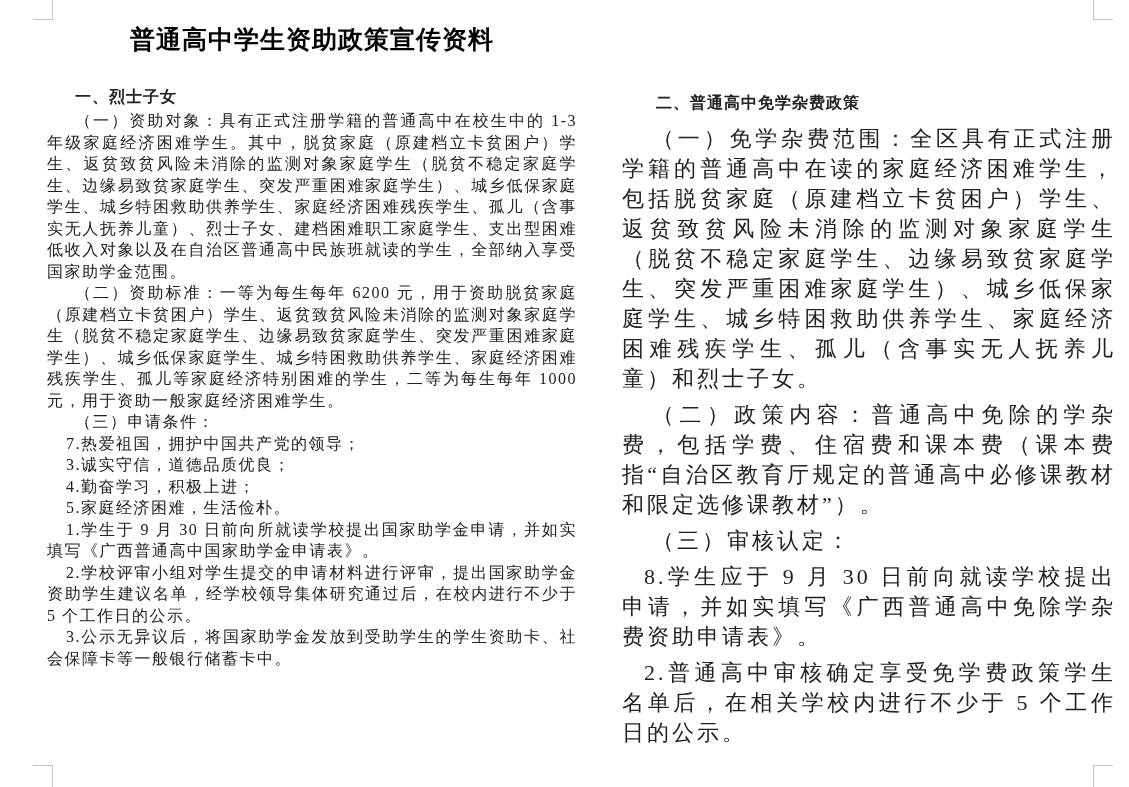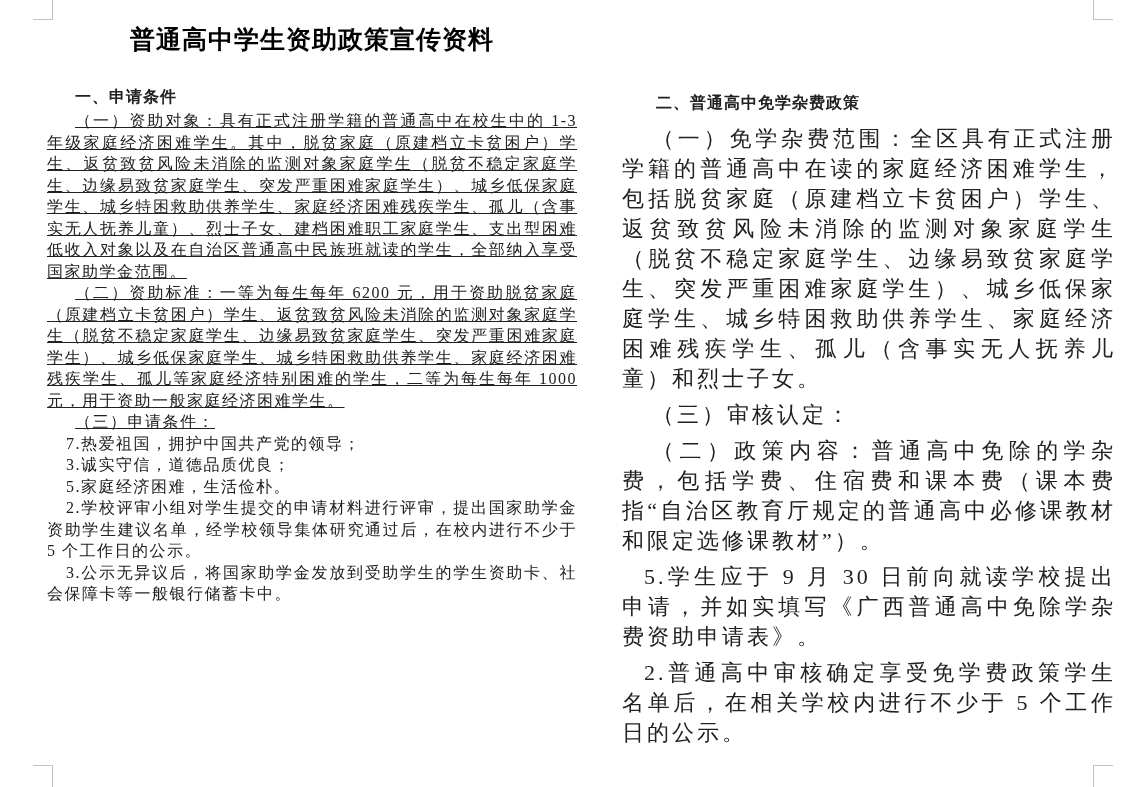--- a/index.html
+++ b/index.html
@@ -31,21 +31,21 @@
   }
   .h-left{
     font-size:16px;font-weight:bold;line-height:22px;
     text-indent:28px;margin:0 0 2px 0;letter-spacing:1px;
   }
   .col-left p{
     margin:0;font-size:16px;line-height:21.5px;
     letter-spacing:1.5px;
     text-align:justify;text-justify:inter-character;
   }
-  .col-left p.ind-b{text-indent:28px;text-decoration:underline;}
+  .col-left p.ind-b{text-indent:28px;}
   .col-left p.ind-n{text-indent:19px;}
 
   .col-right{
     position:absolute;left:610px;top:88px;width:494px;
   }
   .h-right{
     font-size:16px;font-weight:bold;line-height:30px;
     text-indent:34px;margin:0 0 6px 0;letter-spacing:1px;
   }
   .col-right p{
@@ -61,33 +61,35 @@
 
 <div class="page">
 
   <div class="mark mark-tl"></div>
   <div class="mark mark-tr"></div>
   <div class="mark mark-bl"></div>
   <div class="mark mark-br"></div>
 
   <div class="col-left">
     <div class="doc-title">普通高中学生资助政策宣传资料</div>
-    <div class="h-left">一、申请条件</div>
+    <div class="h-left">一、烈士子女</div>
     <p class="ind-b">（一）资助对象：具有正式注册学籍的普通高中在校生中的 1-3 年级家庭经济困难学生。其中，脱贫家庭（原建档立卡贫困户）学生、返贫致贫风险未消除的监测对象家庭学生（脱贫不稳定家庭学生、边缘易致贫家庭学生、突发严重困难家庭学生）、城乡低保家庭学生、城乡特困救助供养学生、家庭经济困难残疾学生、孤儿（含事实无人抚养儿童）、烈士子女、建档困难职工家庭学生、支出型困难低收入对象以及在自治区普通高中民族班就读的学生，全部纳入享受国家助学金范围。</p>
     <p class="ind-b">（二）资助标准：一等为每生每年 6200 元，用于资助脱贫家庭（原建档立卡贫困户）学生、返贫致贫风险未消除的监测对象家庭学生（脱贫不稳定家庭学生、边缘易致贫家庭学生、突发严重困难家庭学生）、城乡低保家庭学生、城乡特困救助供养学生、家庭经济困难残疾学生、孤儿等家庭经济特别困难的学生，二等为每生每年 1000 元，用于资助一般家庭经济困难学生。</p>
     <p class="ind-b">（三）申请条件：</p>
     <p class="ind-n">7.热爱祖国，拥护中国共产党的领导；</p>
     <p class="ind-n">3.诚实守信，道德品质优良；</p>
+    <p class="ind-n">4.勤奋学习，积极上进；</p>
     <p class="ind-n">5.家庭经济困难，生活俭朴。</p>
+    <p class="ind-n">1.学生于 9 月 30 日前向所就读学校提出国家助学金申请，并如实填写《广西普通高中国家助学金申请表》。</p>
     <p class="ind-n">2.学校评审小组对学生提交的申请材料进行评审，提出国家助学金资助学生建议名单，经学校领导集体研究通过后，在校内进行不少于 5 个工作日的公示。</p>
     <p class="ind-n">3.公示无异议后，将国家助学金发放到受助学生的学生资助卡、社会保障卡等一般银行储蓄卡中。</p>
   </div>
 
   <div class="col-right">
     <div class="h-right">二、普通高中免学杂费政策</div>
     <p class="ind-b">（一）免学杂费范围：全区具有正式注册学籍的普通高中在读的家庭经济困难学生，包括脱贫家庭（原建档立卡贫困户）学生、返贫致贫风险未消除的监测对象家庭学生（脱贫不稳定家庭学生、边缘易致贫家庭学生、突发严重困难家庭学生）、城乡低保家庭学生、城乡特困救助供养学生、家庭经济困难残疾学生、孤儿（含事实无人抚养儿童）和烈士子女。</p>
+    <p class="ind-b">（二）政策内容：普通高中免除的学杂费，包括学费、住宿费和课本费（课本费指“自治区教育厅规定的普通高中必修课教材和限定选修课教材”）。</p>
     <p class="ind-b">（三）审核认定：</p>
-    <p class="ind-b">（二）政策内容：普通高中免除的学杂费，包括学费、住宿费和课本费（课本费指“自治区教育厅规定的普通高中必修课教材和限定选修课教材”）。</p>
-    <p class="ind-n">5.学生应于 9 月 30 日前向就读学校提出申请，并如实填写《广西普通高中免除学杂费资助申请表》。</p>
+    <p class="ind-n">8.学生应于 9 月 30 日前向就读学校提出申请，并如实填写《广西普通高中免除学杂费资助申请表》。</p>
     <p class="ind-n">2.普通高中审核确定享受免学费政策学生名单后，在相关学校内进行不少于 5 个工作日的公示。</p>
   </div>
 
 </div>
 
 </body></html>

